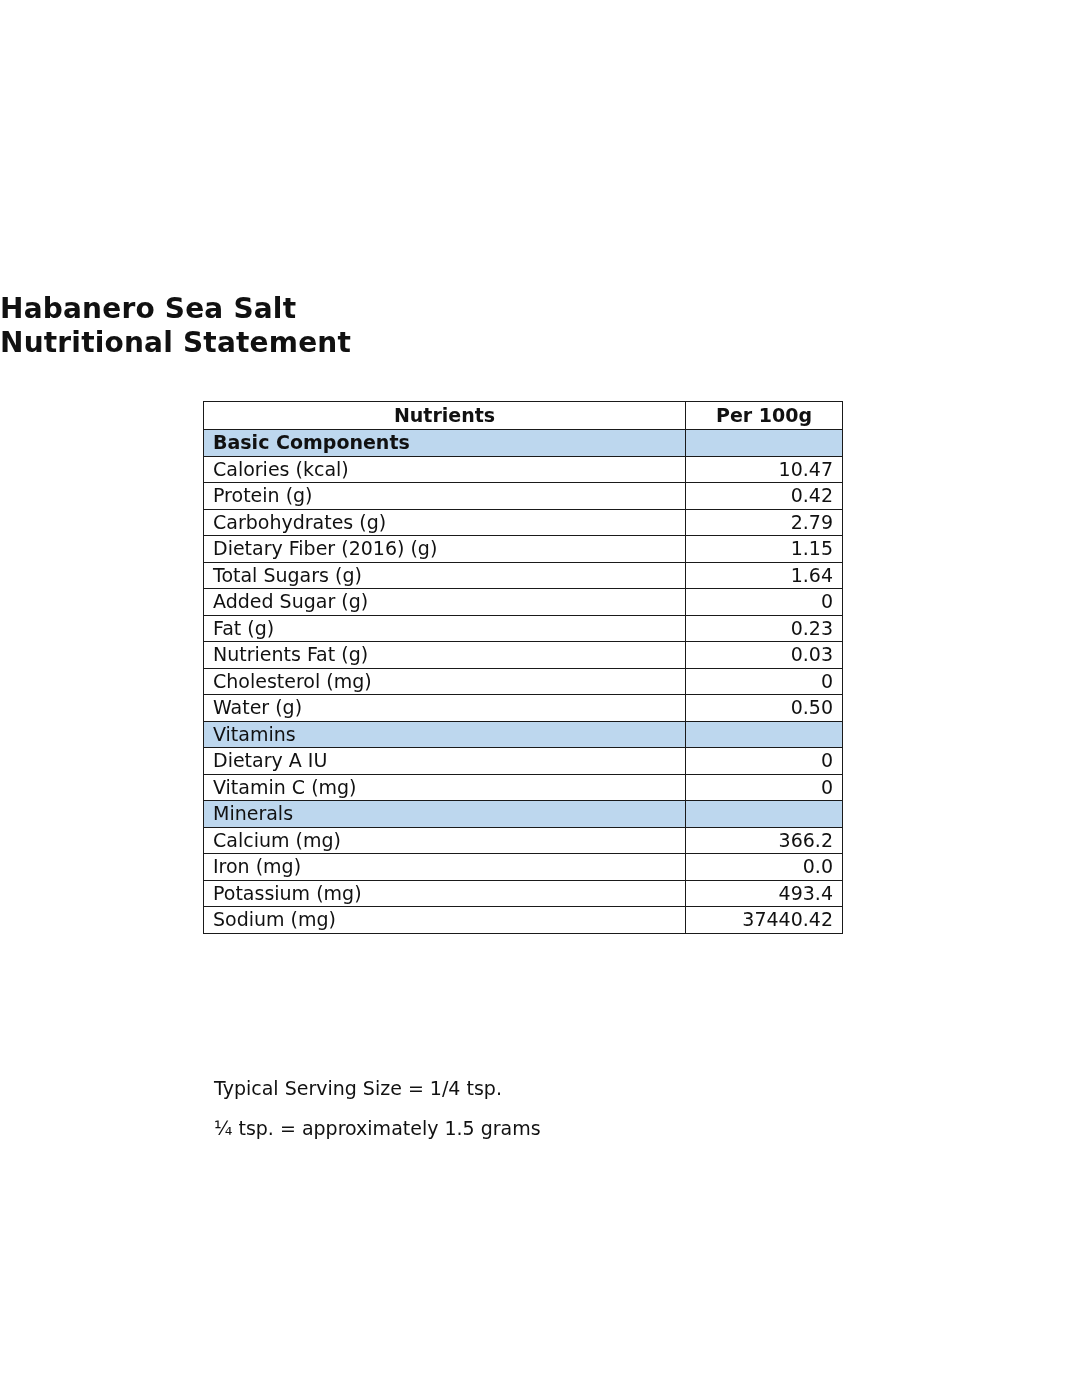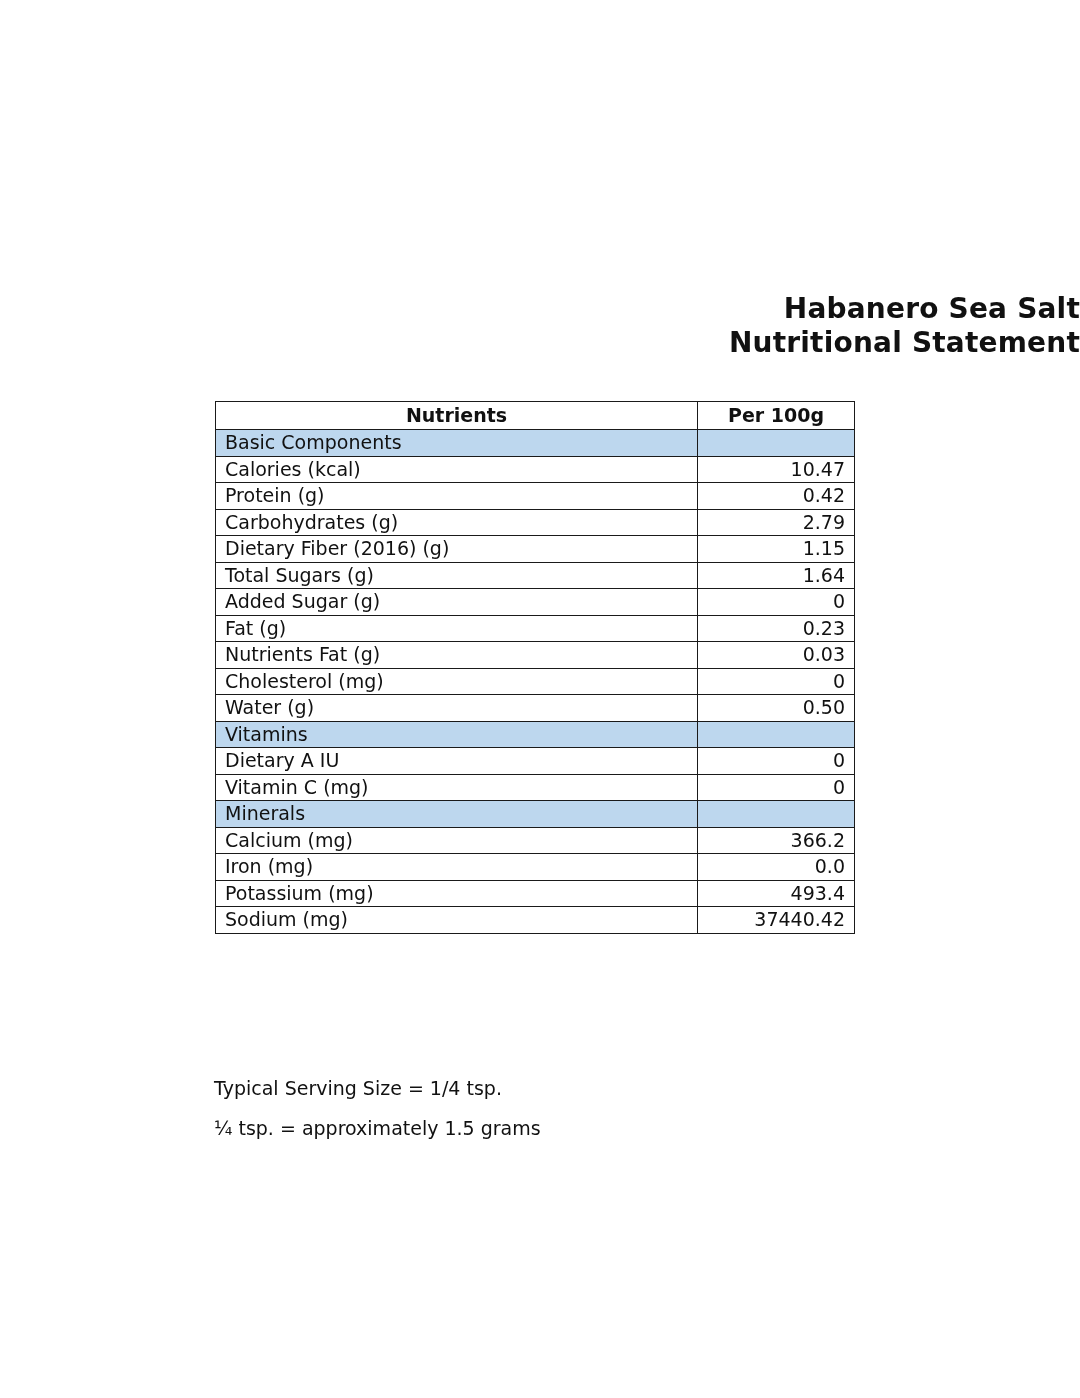--- a/index.html
+++ b/index.html
@@ -13,33 +13,33 @@
       position: relative;
       font-family: "DejaVu Sans", sans-serif;
       color: #111111;
       overflow: hidden;
     }
     .title-block {
       position: absolute;
       top: 292px;
       left: 0;
       width: 1080px;
-      text-align: right;
+      text-align: left;
       font-weight: bold;
       font-size: 28px;
       line-height: 34px;
       letter-spacing: 0.2px;
     }
     .title-line {
       display: block;
     }
     table.nutr {
       position: absolute;
       top: 401px;
-      left: 215px;
+      left: 203px;
       width: 639px;
       border-collapse: collapse;
       font-size: 19px;
       table-layout: fixed;
       border-radius: 13px;
     }
     table.nutr col.c1 { width: 482px; }
     table.nutr col.c2 { width: 157px; }
     table.nutr th, table.nutr td {
       border: 1.5px solid #1a1a1a;
@@ -55,21 +55,21 @@
       text-align: center;
       height: 27px;
     }
     table.nutr td.val {
       text-align: right;
     }
     table.nutr tr.section td {
       background: #bdd7ee;
     }
     table.nutr tr.section.bold td {
-      font-weight: normal;
+      font-weight: bold;
       margin-top: 38px;
     }
     .footnote {
       position: absolute;
       top: 1060px;
       left: 214px;
       font-size: 19px;
       line-height: 24px;
     }
     .footnote span {

